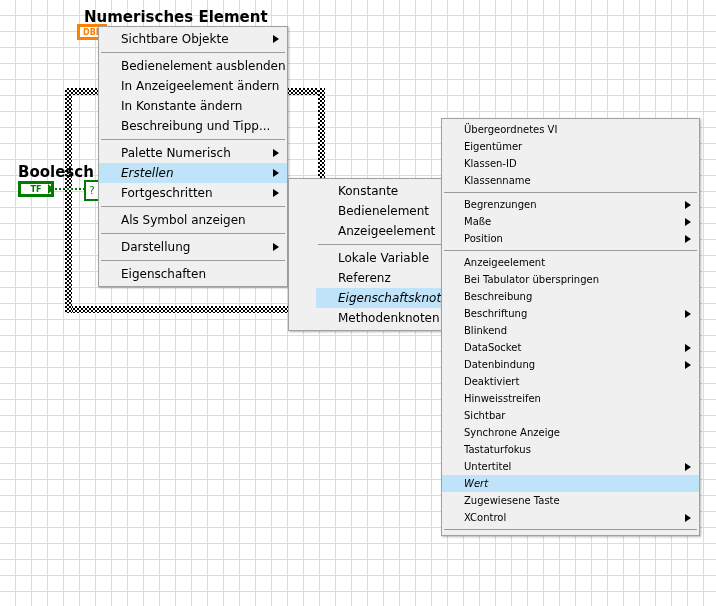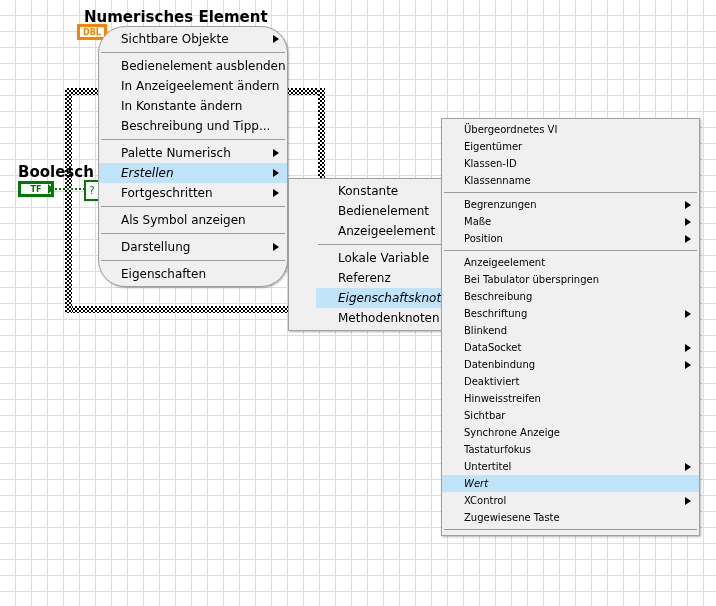--- a/index.html
+++ b/index.html
@@ -97,21 +97,21 @@
     position:absolute;right:8px;top:50%;margin-top:-4px;
     width:0;height:0;
     border-top:4px solid transparent;
     border-bottom:4px solid transparent;
     border-left:6px solid #000;
   }
   .sep{
     height:1px;background:#9a9a9a;margin:3px 2px 3px 2px;
   }
   
-  #menu1{left:98px;top:26px;width:190px;border-radius:27px;}
+  #menu1{left:98px;top:26px;width:190px;}
   #menu2{left:288px;top:178px;width:176px;padding-left:27px;}
   #menu3{left:441px;top:118px;width:259px;}
   #menu3 .menu-item{height:17px;font-size:10px;}
   #menu3 .sep{margin:3px 2px;}
 </style>
 </head>
 <body>
 
 <div id="canvas">
 
@@ -269,20 +269,20 @@
       <span>Tastaturfokus</span>
     </div>
     <div class="menu-item">
       <span>Untertitel</span>
       <span class="arrow"></span>
     </div>
     <div class="menu-item sel">
       <span>Wert</span>
     </div>
     <div class="menu-item">
+      <span>Zugewiesene Taste</span>
+    </div>
+    <div class="menu-item">
       <span>XControl</span>
       <span class="arrow"></span>
     </div>
-    <div class="menu-item">
-      <span>Zugewiesene Taste</span>
-    </div>
     <div class="sep"></div>
   </div>
 
 </body></html>

